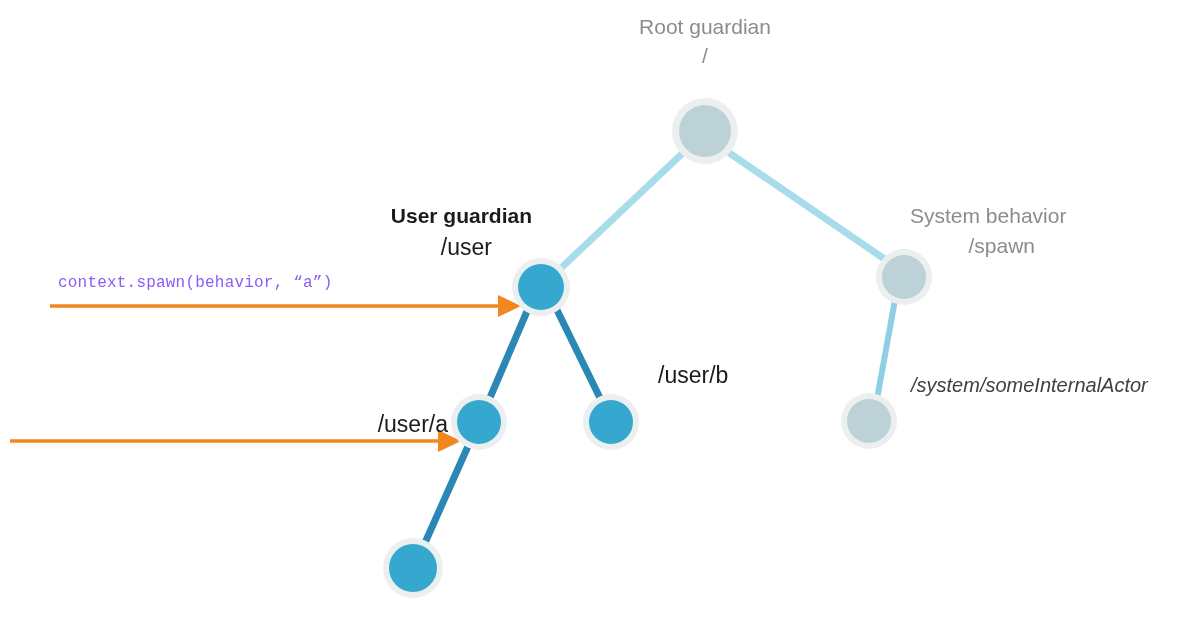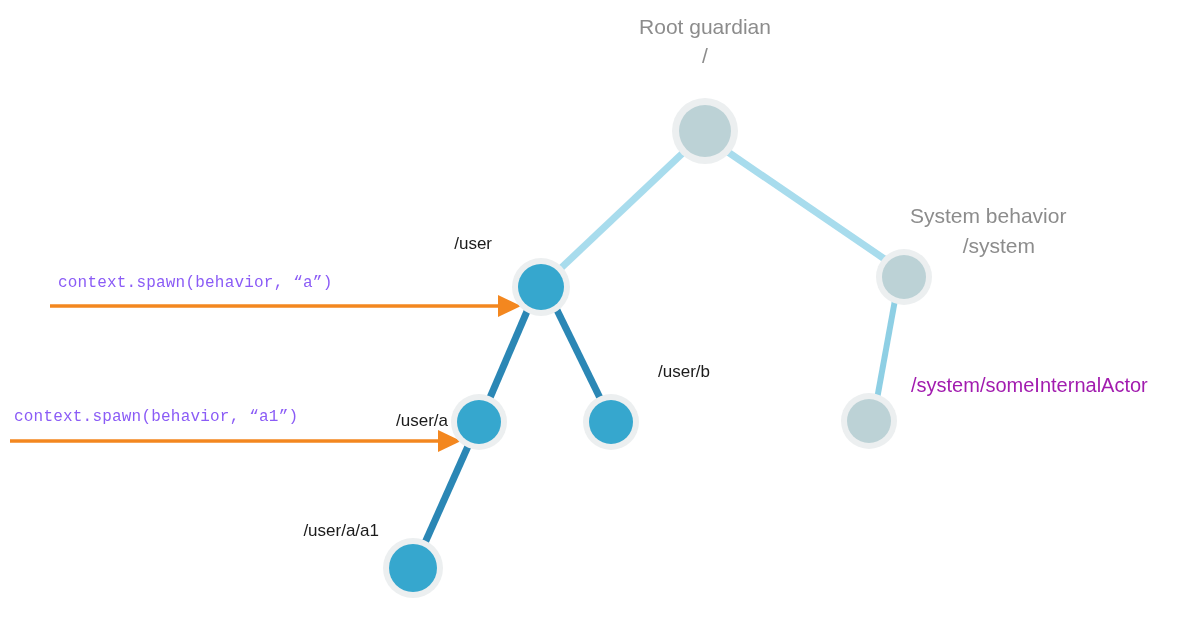--- a/index.html
+++ b/index.html
@@ -45,33 +45,34 @@
     position: absolute;
     border-radius: 50%;
   }
   .label {
     position: absolute;
     white-space: nowrap;
     line-height: 1.18;
   }
   .label.dark {
     color: #1b1b1b;
-    font-size: 17px;
+    font-size: 23px;
   }
   .label.dark.bold {
     font-weight: 700;
     font-size: 21px;
   }
   .label.grey {
     color: #8c8c8c;
     font-size: 21px;
   }
   .label.faint {
-    color: #a21caf;
+    color: #404040;
     font-size: 20px;
+    font-style: italic;
   }
   .label.right {
     text-align: right;
   }
   .label.center {
     text-align: center;
   }
   .callout {
     position: absolute;
     color: #8b5cf6;
@@ -143,30 +144,29 @@
   </div>
 
   <div class="node" style="left:841px; top:393px; width:56px; height:56px;">
     <span class="ring"></span>
     <span class="core" style="left:6px; top:6px; width:44px; height:44px; background:#bcd2d6;"></span>
   </div>
 
   <div class="label grey center" style="left:605px; top:15px; width:200px;">Root guardian</div>
   <div class="label grey center" style="left:605px; top:44px; width:200px;">/</div>
 
+  <div class="label dark bold right" style="left:292px; top:204px; width:240px;">User guardian</div>
   <div class="label dark right" style="left:292px; top:234px; width:200px;">/user</div>
 
   <div class="label grey" style="left:910px; top:204px;">System behavior</div>
-  <div class="label grey right" style="left:860px; top:234px; width:175px;">/system</div>
+  <div class="label grey right" style="left:860px; top:234px; width:175px;">/spawn</div>
 
   <div class="label dark right" style="left:260px; top:367px; width:188px;margin-top:44px;">/user/a</div>
 
   <div class="label dark" style="left:658px; top:362px;">/user/b</div>
 
-  <div class="label dark right" style="left:150px; top:521px; width:229px;">/user/a/a1</div>
 
   <div class="label faint" style="left:911px; top:374px;">/system/someInternalActor</div>
 
   <div class="callout" style="left:58px; top:274px;">context.spawn(behavior, “a”)</div>
 
-  <div class="callout" style="left:14px; top:408px;">context.spawn(behavior, “a1”)</div>
 
 </div>
 
 </body></html>

